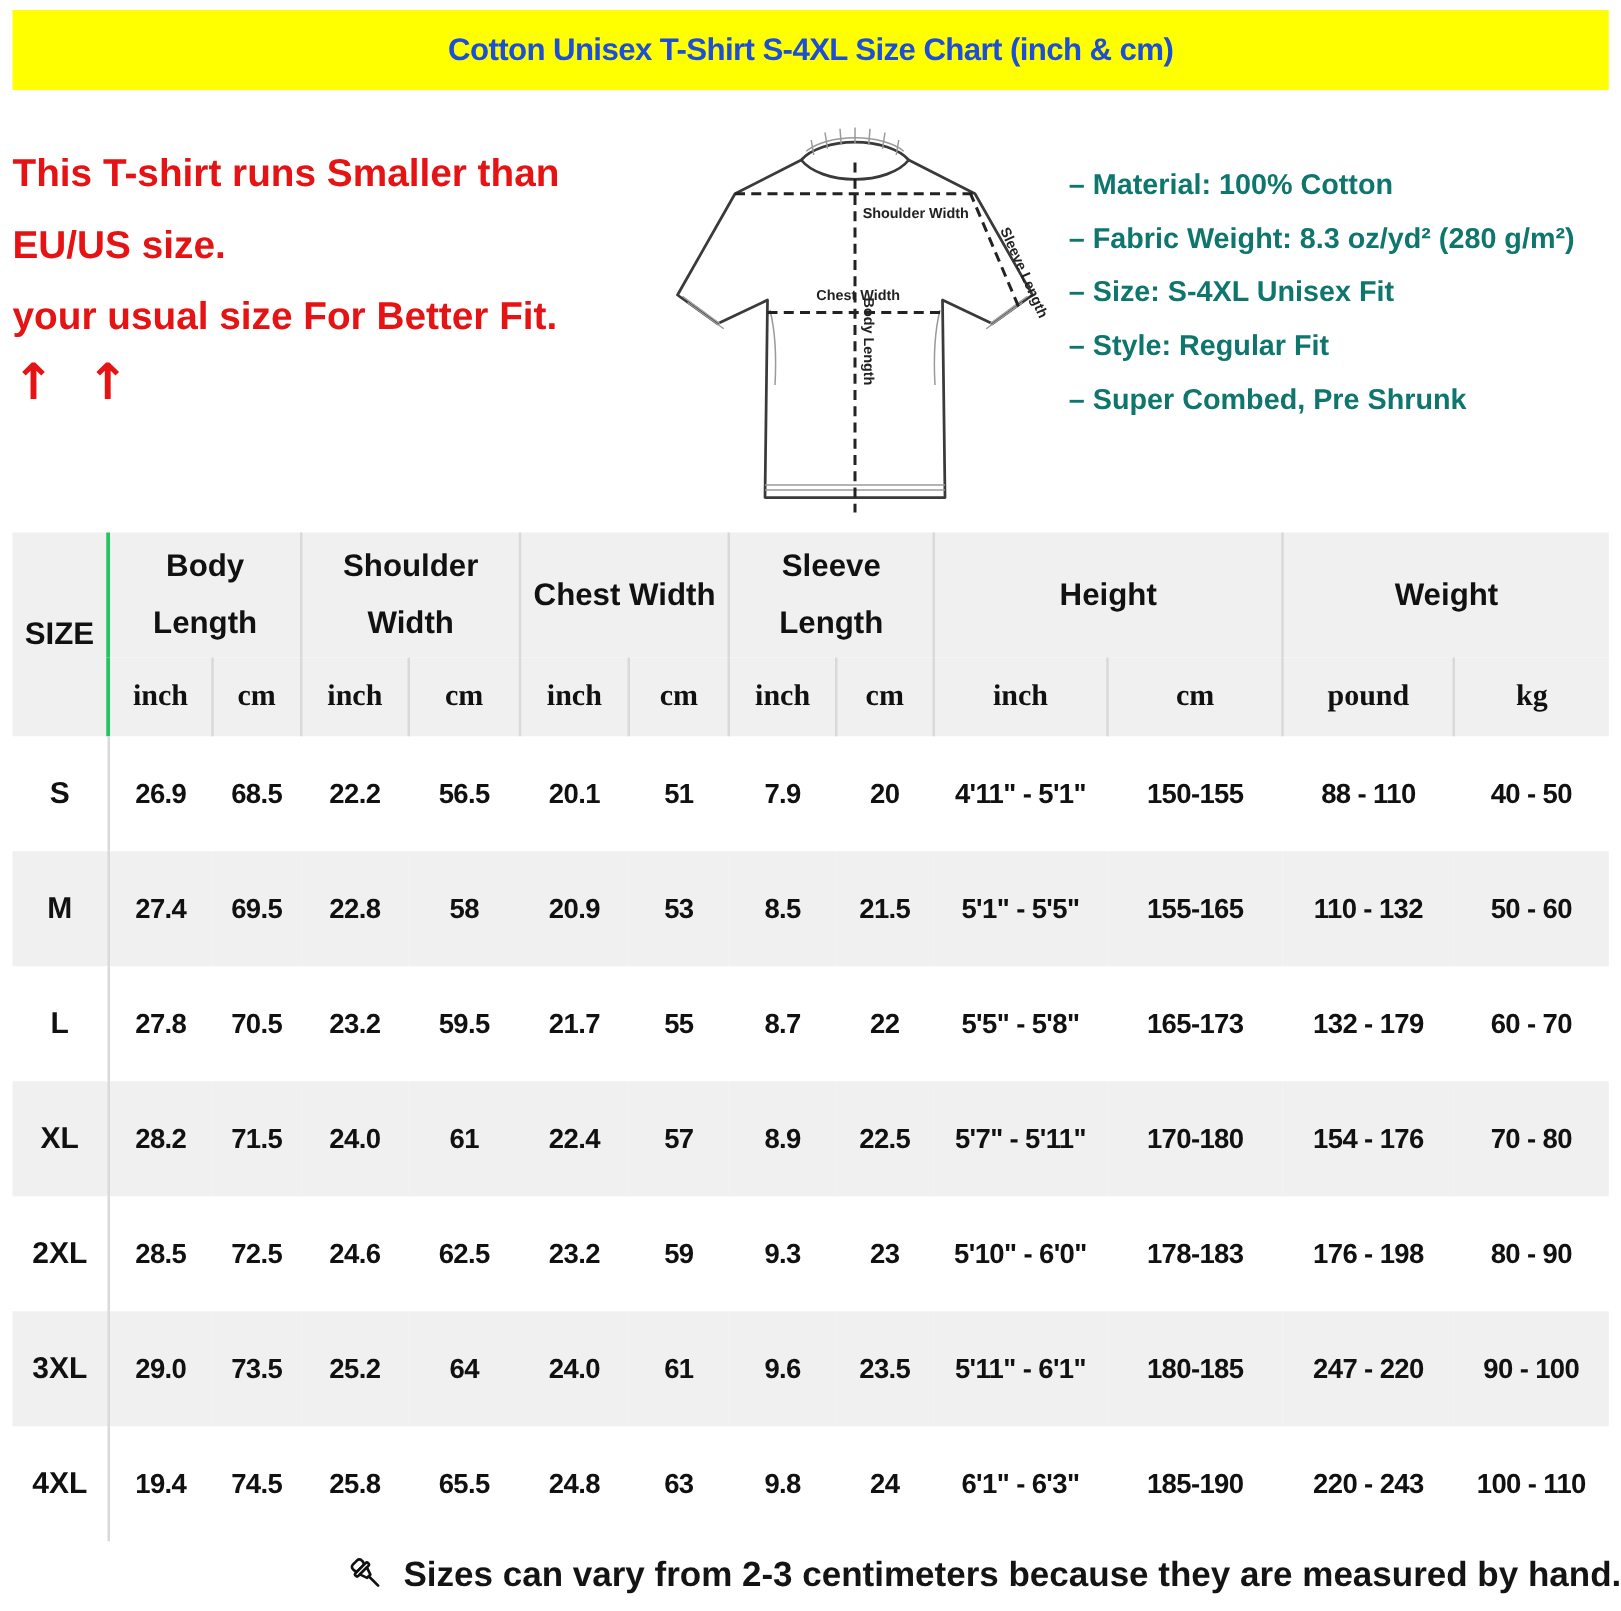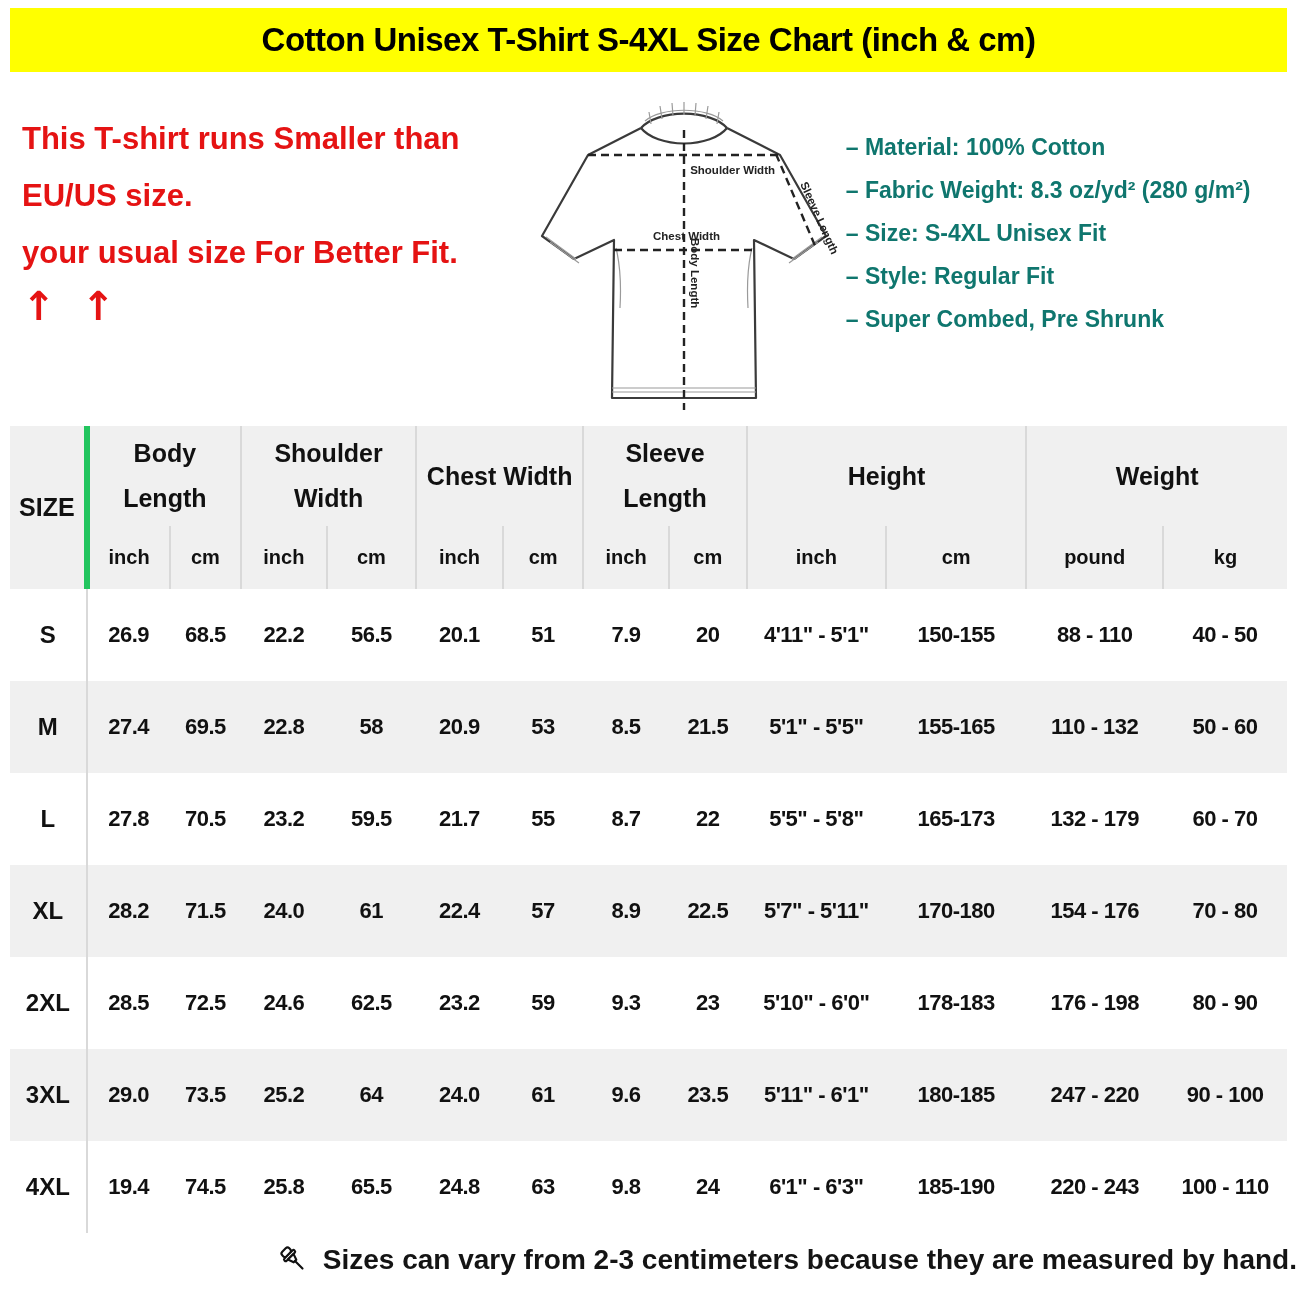--- a/index.html
+++ b/index.html
@@ -3,44 +3,44 @@
 <meta charset="utf-8">
 <style>
   * { margin:0; padding:0; box-sizing:border-box; }
   html,body { background:#ffffff; }
   body { font-family:"Liberation Sans", sans-serif; color:#111; }
   .page { position:relative; width:1297px; height:1289px; background:#fff; overflow:hidden; }
 
   
   .banner { margin:8px 10px 0 10px; height:64px; background:#ffff00;
             display:flex; align-items:center; justify-content:center; }
-  .banner h1 { font-size:33px; font-weight:800; letter-spacing:-0.5px; color:#000000; }
-
-  
-  .top { display:flex; justify-content:space-between; padding:0 22px; margin-top:16px; height:334px; }
+  .banner h1 { font-size:25px; font-weight:800; letter-spacing:-0.5px; color:#1d4ed8; }
+
+  
+  .top { display:flex; justify-content:space-between; padding:0 10px; margin-top:16px; height:334px; }
   .notice { width:505px; padding-top:22px; color:#e51313; font-size:31px; font-weight:800; line-height:57px; }
   .notice .arrows { font-size:40px; font-weight:800; letter-spacing:6px; line-height:50px;
                     font-family:"DejaVu Sans", sans-serif; }
   .shirt-wrap { width:322px; display:flex; justify-content:flex-end; }
   .specs { width:432px; padding-top:38px; font-size:23px; font-weight:700; line-height:43px; color:#0f766e; }
 
   
   table.size-chart { width:1277px; margin:4px 10px 0 10px; border-collapse:collapse; table-layout:fixed; }
   .size-chart thead th { background:#f0f0f0; font-weight:700; }
   .size-chart th, .size-chart td { text-align:center; vertical-align:middle; padding:0; }
   .size-chart thead tr.grp-row { height:100px; }
   .size-chart thead tr.unit-row { height:63px; }
   .size-chart tbody tr { height:92px; }
   .size-chart tbody tr:nth-child(even) { background:#f0f0f0; }
-  th.size-h { font-size:25px; border-right:6px solid #22c55e; }
+  th.size-h { font-size:25px; border-right:3px solid #22c55e; }
   th.group { font-size:25px; }
   th.group .gw span { display:block; line-height:45px; }
   th.group, th.unit { border-right:2px solid #d9d9d9; }
   th.group:last-child, th.unit:last-child { border-right:none; }
-  th.unit { font-size:20px; }
+  th.unit { font-size:24px;font-family:Liberation Serif, serif; }
   td.size-c { font-size:24px; font-weight:800; border-right:2px solid #d9d9d9; }
   td.val { font-size:22px; font-weight:700; letter-spacing:-0.5px; white-space:nowrap; }
 
   
   .footer { display:flex; align-items:center; justify-content:flex-end; gap:12px; margin-top:10px; }
   .footer .note { font-size:28px; font-weight:700; color:#141414; }
   .pin { width:34px; height:34px; flex:0 0 auto; }
 
   
   .tee-line { fill:none; stroke:#3a3a3a; stroke-width:2.2; stroke-linejoin:round; }

